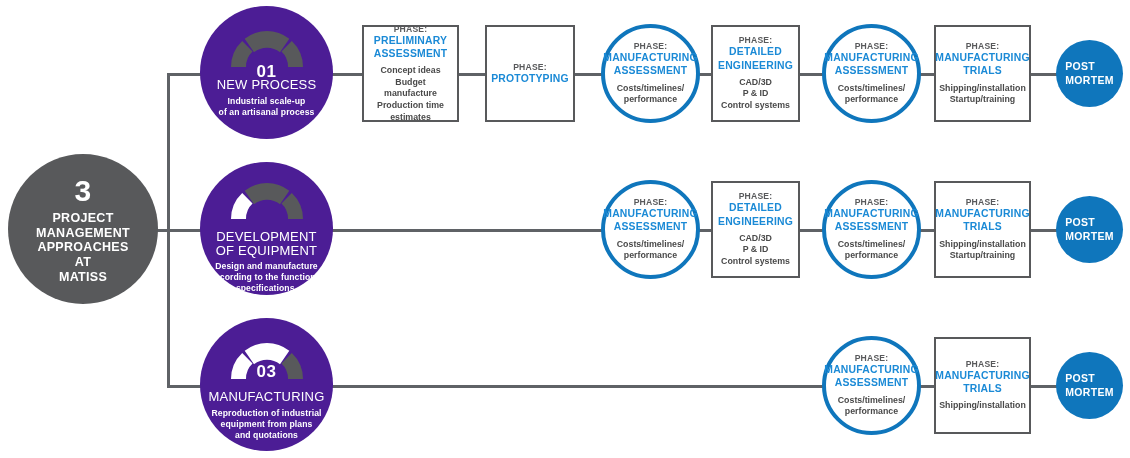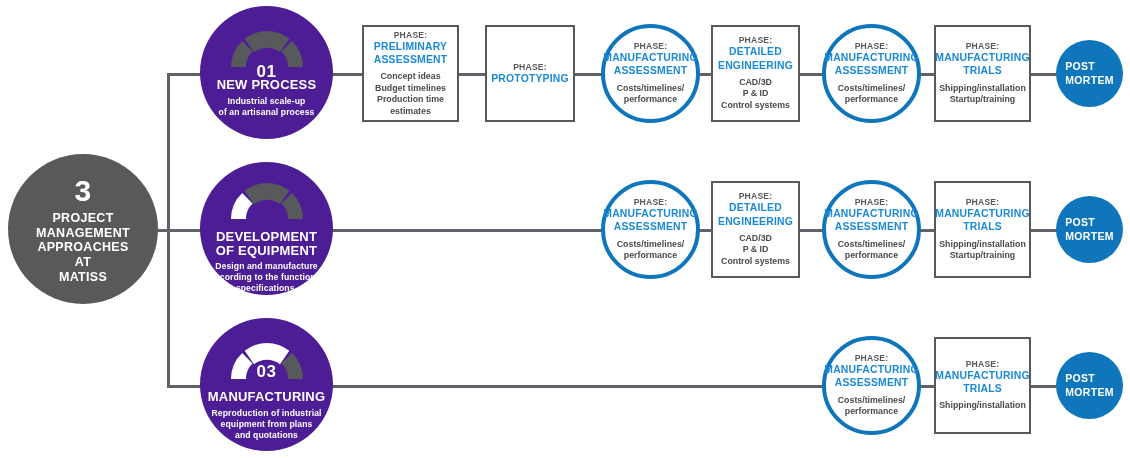--- a/index.html
+++ b/index.html
@@ -45,21 +45,21 @@
     text-align:center;
     z-index:3;
   }
   .gauge{position:absolute;left:50%;transform:translateX(-50%);}
   .stage-num{
     position:absolute;left:0;right:0;
     font-size:17px;font-weight:bold;letter-spacing:.5px;
   }
   .stage-title{
     position:absolute;left:0;right:0;
-    font-size:13px;font-weight:bold;letter-spacing:.2px;line-height:1.12;
+    font-size:13px;font-weight:normal;letter-spacing:.2px;line-height:1.12;
     text-transform:uppercase;
   }
   .stage-desc{
     position:absolute;left:8px;right:8px;
     font-size:8.6px;font-weight:bold;line-height:1.25;letter-spacing:.1px;
   }
 
   
   .pbox{
     position:absolute;
@@ -178,21 +178,21 @@
     <div class="stage-desc" style="top:101px;">equipment from plans</div>
     <div class="stage-desc" style="top:112px;">and quotations</div>
   </div>
 
   <div class="pbox" style="left:362px;top:25px;width:97px;height:97px;">
     <div class="p-lead">PHASE:</div>
     <div class="p-name">PRELIMINARY</div>
     <div class="p-name">ASSESSMENT</div>
     <div class="p-body">
       <div>Concept ideas</div>
-      <div>Budget timelines</div>
+      <div>Budget manufacture</div>
       <div>Production time</div>
       <div>estimates</div>
     </div>
   </div>
 
   <div class="pbox" style="left:485px;top:25px;width:90px;height:97px;">
     <div class="p-lead">PHASE:</div>
     <div class="p-name">PROTOTYPING</div>
   </div>
 

